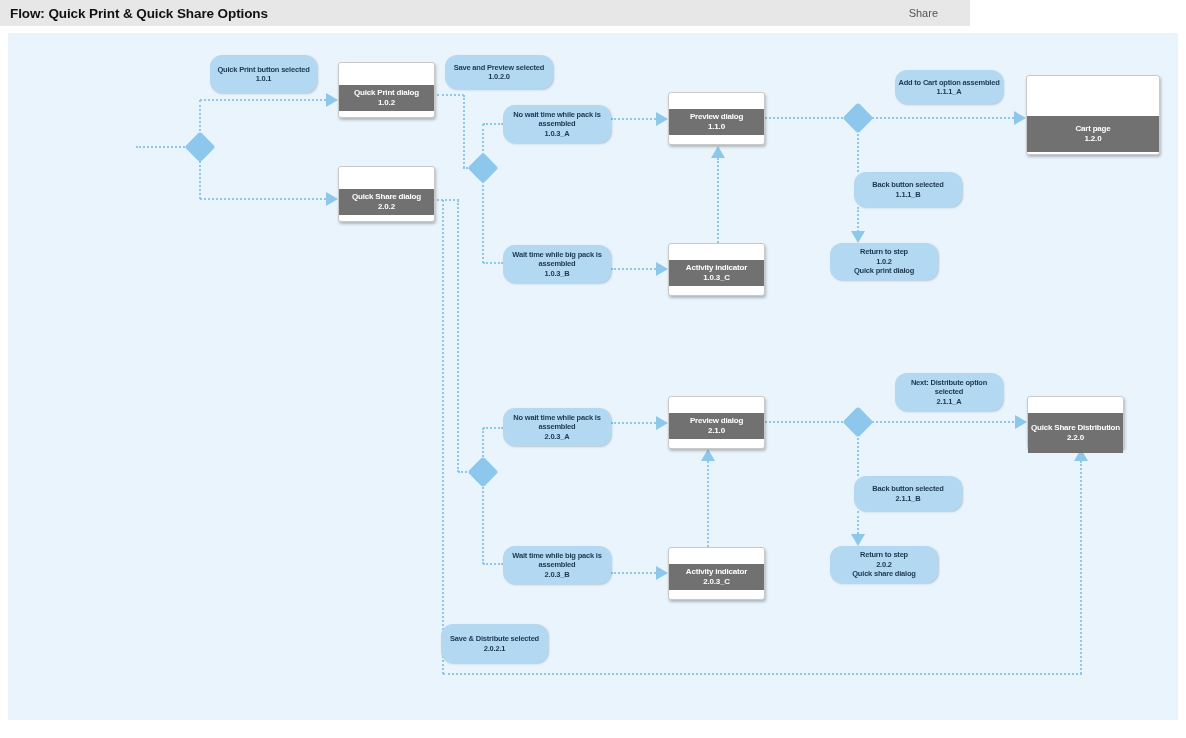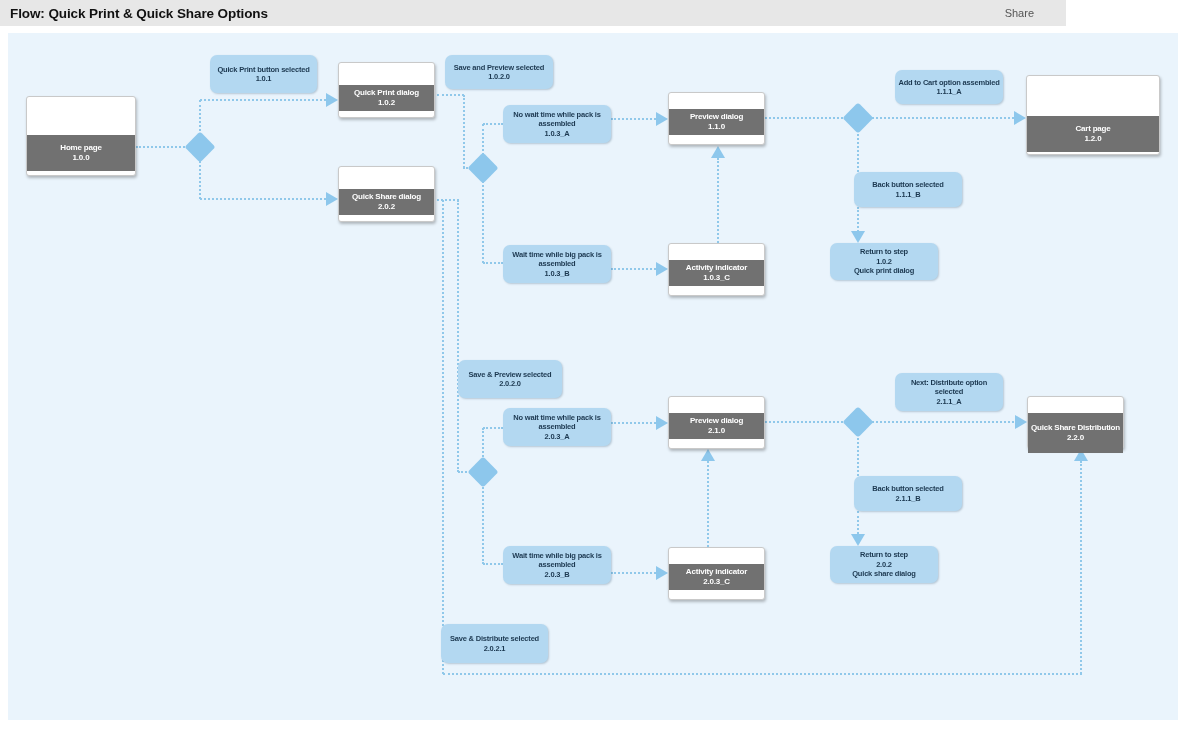--- a/index.html
+++ b/index.html
@@ -3,21 +3,21 @@
 <meta charset="utf-8">
 <style>
   :root{
     --canvas:#eaf4fc; --header-bg:#e7e7e7; --label-fill:#b3d8f1; --label-text:#1c3850;
     --band-fill:#717171; --band-text:#ffffff; --line:#90c8ea; --shape:#8dc7ec;
   }
   *{margin:0;padding:0;box-sizing:border-box;}
   html,body{width:1186px;height:738px;background:#ffffff;font-family:"Liberation Sans",sans-serif;}
   .stage{position:relative;width:1186px;height:738px;overflow:hidden;}
 
-  .header{position:absolute;left:0;top:0;width:1066px;height:26px;background:var(--header-bg);
+  .header{position:absolute;left:0;top:0;width:970px;height:26px;background:var(--header-bg);
     display:flex;align-items:center;justify-content:space-between;padding:0 10px;}
   .title{font-size:13.5px;font-weight:700;color:#111;letter-spacing:-0.1px;}
   .brand{font-size:11px;color:#555;margin-right:22px;}
 
   .canvas{position:absolute;left:8px;top:33px;width:1170px;height:687px;background:var(--canvas);}
 
   
   .h{position:absolute;height:0;border-top:2px dotted var(--line);}
   .v{position:absolute;width:0;border-left:2px dotted var(--line);}
   .diamond{position:absolute;width:22px;height:22px;background:var(--shape);transform:rotate(45deg);border-radius:3px;z-index:2;}
@@ -27,21 +27,21 @@
 
   
   .screen{position:absolute;background:#fff;border:1px solid #c9c9c9;border-radius:3px;
     box-shadow:1px 2px 3px rgba(0,0,0,.25);z-index:3;}
   .band{position:absolute;left:0;right:0;background:var(--band-fill);display:flex;flex-direction:column;
     align-items:center;justify-content:center;color:var(--band-text);font-weight:700;}
   .bname{font-size:8px;line-height:10px;letter-spacing:-0.2px;white-space:nowrap;}
   .bcode{font-size:8px;line-height:10px;letter-spacing:-0.2px;}
 
   
-  .blabel{position:absolute;background:var(--label-fill);border-radius:7px;z-index:3;
+  .blabel{position:absolute;background:var(--label-fill);border-radius:12px;z-index:3;
     box-shadow:1px 1px 2px rgba(60,95,125,.3);display:flex;align-items:center;justify-content:center;}
   .ltext{font-size:7.5px;line-height:9.5px;font-weight:700;color:var(--label-text);
     letter-spacing:-0.2px;text-align:center;white-space:pre-line;padding:2px 3px;}
 </style>
 </head>
 <body>
 
 <div class="stage">
 
   <div class="header">
@@ -99,26 +99,20 @@
     <div class="ar" style="left:1006px;top:78px"></div>
     <div class="ar" style="left:648px;top:383px"></div>
     <div class="ar" style="left:648px;top:533px"></div>
     <div class="ar" style="left:1007px;top:382px"></div>
     <div class="au" style="left:703px;top:113px"></div>
     <div class="au" style="left:693px;top:416px"></div>
     <div class="au" style="left:1066px;top:416px"></div>
     <div class="ad" style="left:843px;top:198px"></div>
     <div class="ad" style="left:843px;top:501px"></div>
 
-    <div class="screen" style="left:18px;top:63px;width:110px;height:80px">
-      <div class="band" style="top:38px;height:36px">
-        <div class="bname">Home page</div>
-        <div class="bcode">1.0.0</div>
-      </div>
-    </div>
     <div class="screen" style="left:330px;top:29px;width:97px;height:56px">
       <div class="band" style="top:22px;height:26px">
         <div class="bname">Quick Print dialog</div>
         <div class="bcode">1.0.2</div>
       </div>
     </div>
     <div class="screen" style="left:330px;top:133px;width:97px;height:56px">
       <div class="band" style="top:22px;height:26px">
         <div class="bname">Quick Share dialog</div>
         <div class="bcode">2.0.2</div>
@@ -185,24 +179,20 @@
     </div>
     <div class="blabel" style="left:846px;top:139px;width:108px;height:35px">
       <div class="ltext">Back button selected
 1.1.1_B</div>
     </div>
     <div class="blabel" style="left:822px;top:210px;width:108px;height:37px">
       <div class="ltext">Return to step
 1.0.2
 Quick print dialog</div>
     </div>
-    <div class="blabel" style="left:450px;top:327px;width:104px;height:38px">
-      <div class="ltext">Save &amp; Preview selected
-2.0.2.0</div>
-    </div>
     <div class="blabel" style="left:495px;top:375px;width:108px;height:38px">
       <div class="ltext">No wait time while pack is
 assembled
 2.0.3_A</div>
     </div>
     <div class="blabel" style="left:887px;top:340px;width:108px;height:38px">
       <div class="ltext">Next: Distribute option
 selected
 2.1.1_A</div>
     </div>

